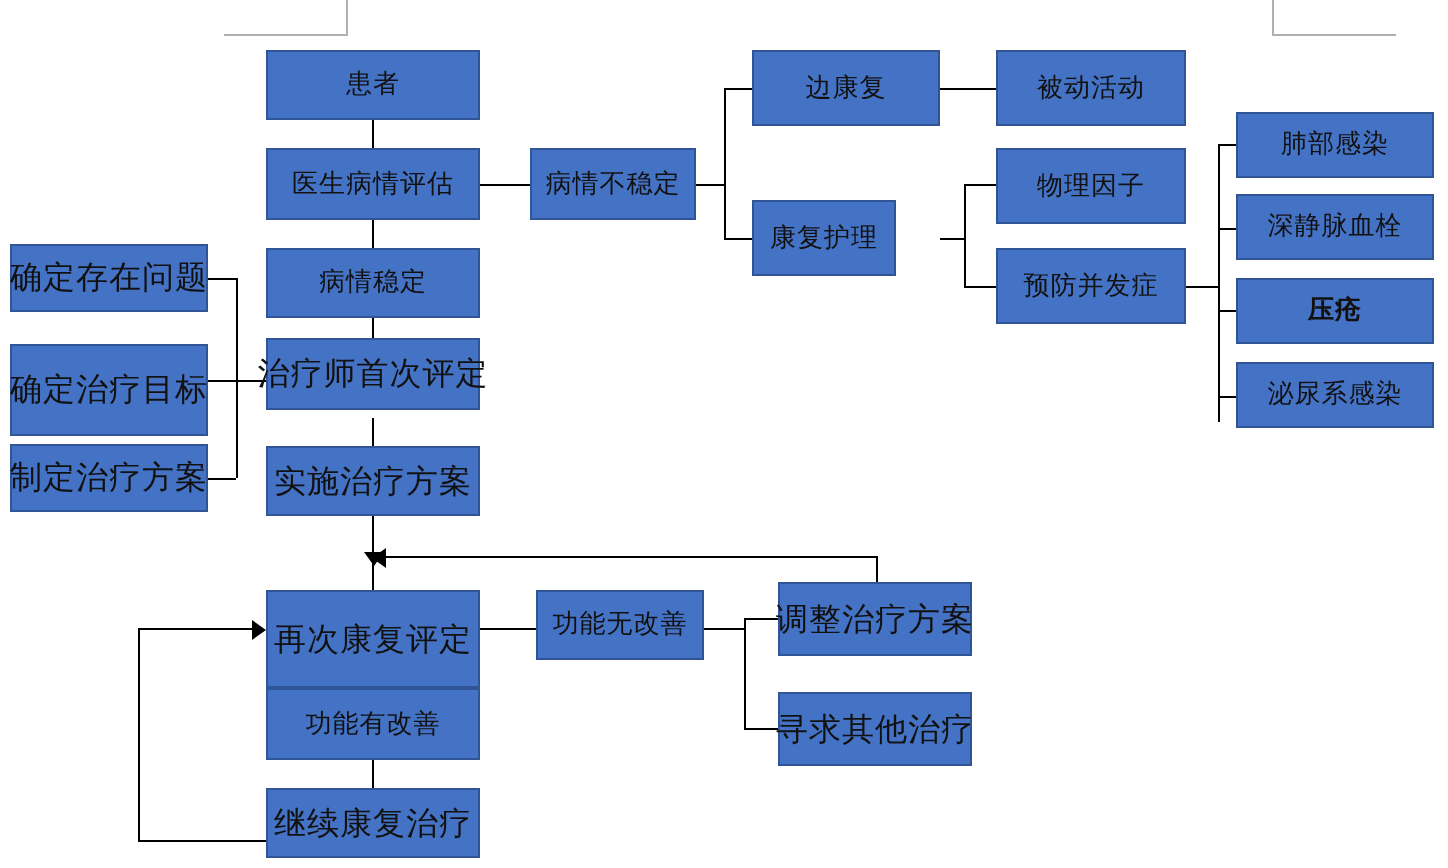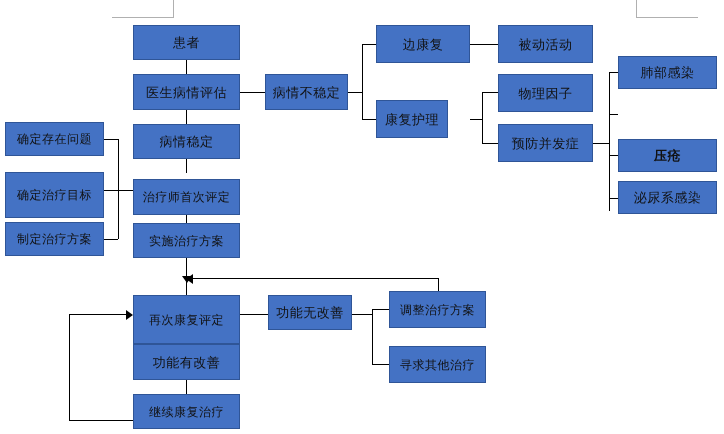--- a/index.html
+++ b/index.html
@@ -25,21 +25,21 @@
     color:#111111;
     display:flex;
     align-items:center;
     justify-content:center;
     font-size:13px;
     line-height:1;
     letter-spacing:0.5px;
     white-space:nowrap;
     text-align:center;
   }
-  .node.sm{font-size:12px;}
+  .node.sm{font-size:16px;}
 
   
   .ln{position:absolute;background:#000000;}
   .ln.h{height:1px;}
   .ln.v{width:1px;}
 
   
   .arrow{position:absolute;width:0;height:0;}
   .arrow.up{
     border-left:5px solid transparent;
@@ -130,36 +130,37 @@
   <div class="arrow left" style="left:186px;top:274px;"></div>
 
   <div class="node" style="left:133px;top:25px;width:107px;height:35px;">患者</div>
 
   <div class="node" style="left:133px;top:74px;width:107px;height:36px;">医生病情评估</div>
 
   <div class="node" style="left:265px;top:74px;width:83px;height:36px;">病情不稳定</div>
 
   <div class="node" style="left:133px;top:124px;width:107px;height:35px;">病情稳定</div>
 
-  <div class="node sm" style="left:133px;top:179px;width:107px;height:36px;">治疗师首次评定</div>
+  <div class="node sm" style="left:133px;top:169px;width:107px;height:36px;">治疗师首次评定</div>
 
   <div class="node sm" style="left:133px;top:223px;width:107px;height:35px;">实施治疗方案</div>
 
   <div class="node" style="left:376px;top:25px;width:94px;height:38px;">边康复</div>
 
   <div class="node" style="left:376px;top:100px;width:72px;height:38px;">康复护理</div>
 
   <div class="node" style="left:498px;top:25px;width:95px;height:38px;">被动活动</div>
 
   <div class="node" style="left:498px;top:74px;width:95px;height:38px;">物理因子</div>
 
   <div class="node" style="left:498px;top:124px;width:95px;height:38px;">预防并发症</div>
 
   <div class="node" style="left:618px;top:56px;width:99px;height:33px;">肺部感染</div>
 
+  <div class="node" style="left:618px;top:97px;width:99px;height:33px;">深静脉血栓</div>
 
   <div class="node" style="left:618px;top:139px;width:99px;height:33px;font-weight:bold;">压疮</div>
 
   <div class="node" style="left:618px;top:181px;width:99px;height:33px;">泌尿系感染</div>
 
   <div class="node sm" style="left:5px;top:122px;width:99px;height:34px;">确定存在问题</div>
 
   <div class="node sm" style="left:5px;top:172px;width:99px;height:46px;">确定治疗目标</div>
 
   <div class="node sm" style="left:5px;top:222px;width:99px;height:34px;">制定治疗方案</div>

